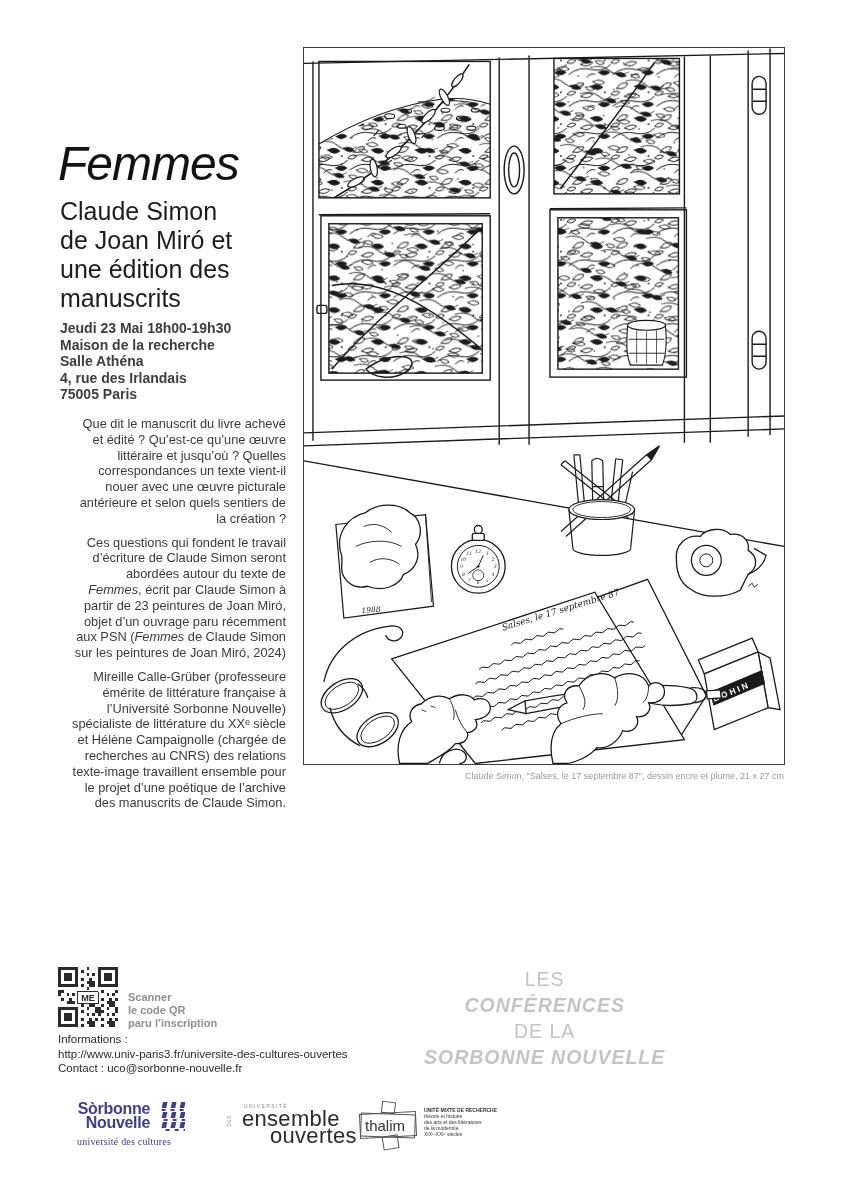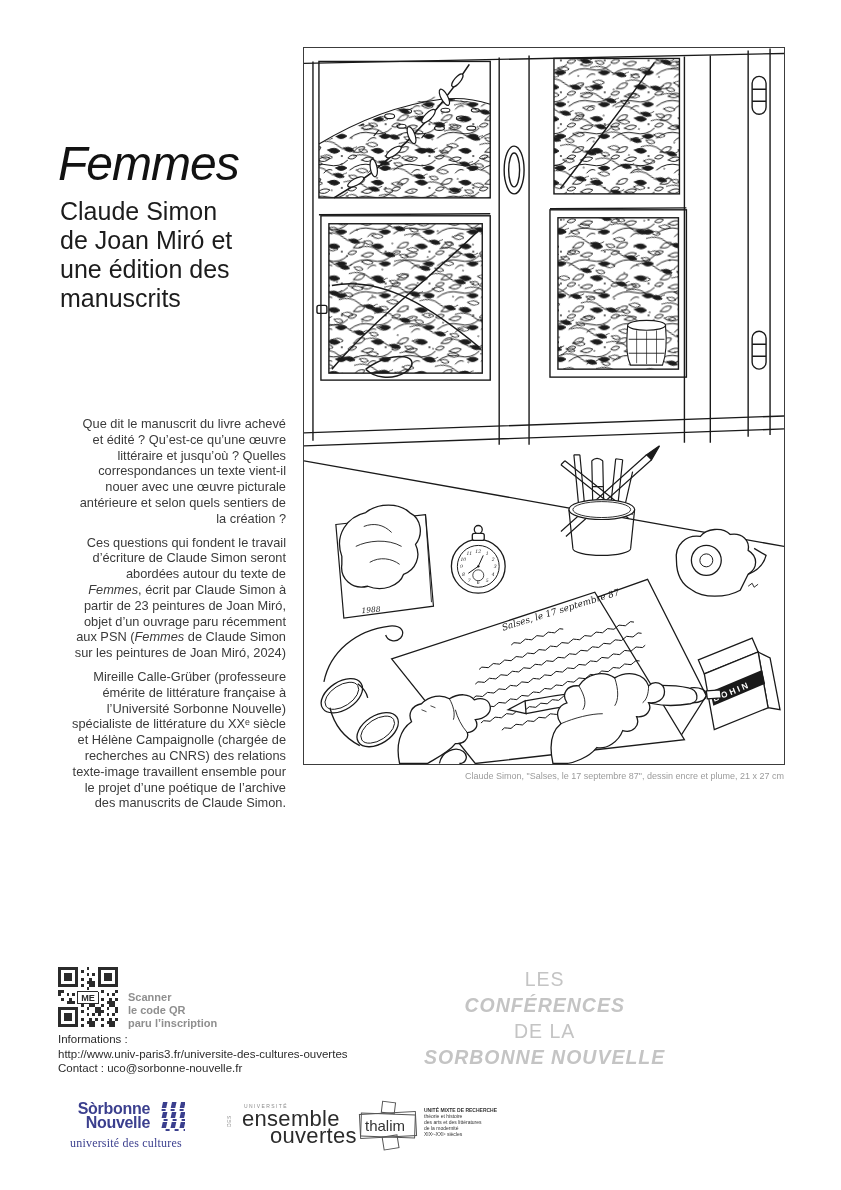--- a/index.html
+++ b/index.html
@@ -20,21 +20,21 @@
   .scan-label { position:absolute; left:128px; top:991px; font-size:11px; font-weight:bold; line-height:13px; color:#8f8f8f; }
   .info { position:absolute; left:58px; top:1032px; font-size:11.5px; line-height:14.5px; color:#2b2b2b; }
   .info .lnk { color:#2b2b2b; text-decoration:none; }
 
   .conf { position:absolute; left:424px; top:966px; font-size:19.5px; line-height:26px; letter-spacing:1px; color:var(--conf-color,#c4c4c4);text-align:center; }
   .conf .b { font-weight:bold;font-style:italic; }
 
   .logo-sn { position:absolute; left:62px; top:1102px; color:var(--sn-color,#3b3f8e); }
   .logo-sn .names { display:flex; align-items:flex-start; }
   .logo-sn .nm { font-size:16px; font-weight:bold; line-height:13.5px; letter-spacing:-0.3px; text-align:right; width:88px; }
-  .logo-sn .tag { font-size:12px; margin-top:4px; margin-left:8px; letter-spacing:0.2px; font-family:"Liberation Serif",serif; }
+  .logo-sn .tag { font-size:10px; margin-top:4px; margin-left:15px; letter-spacing:0.2px; font-family:"Liberation Serif",serif; }
   .logo-cu { position:absolute; left:228px; top:1102px; width:120px; height:52px; color:#2b2b2b; }
   .logo-cu .top { position:absolute; left:16px; top:1px; font-size:5px; letter-spacing:1.4px; color:#8a8a8a; }
   .logo-cu .side { position:absolute; left:-5px; top:16px; font-size:5px; letter-spacing:0.5px; color:#8a8a8a; transform:rotate(-90deg); }
   .logo-cu .l1 { position:absolute; left:14px; top:4px; font-size:22px; letter-spacing:0.3px; }
   .logo-cu .l2 { position:absolute; left:42px; top:21px; font-size:22px; letter-spacing:0.3px; }
   .logo-th { position:absolute; left:352px; top:1100px; display:flex; }
   .logo-th .desc { width:78px; font-size:5px; line-height:6px; color:#333; padding-top:7px; }
   .logo-th .desc .d0 { font-weight:bold; }
 
   .hand-script { font-family:"DejaVu Serif", serif; font-style:italic; }
@@ -45,20 +45,27 @@
 <div class="page">
 
   <div class="title">Femmes</div>
   <div class="subtitle">
     <div>Claude Simon</div>
     <div>de Joan Miró et</div>
     <div>une édition des</div>
     <div>manuscrits</div>
   </div>
 
+  <div class="event">
+    <div>Jeudi 23 Mai 18h00-19h30</div>
+    <div>Maison de la recherche</div>
+    <div>Salle Athéna</div>
+    <div>4, rue des Irlandais</div>
+    <div>75005 Paris</div>
+  </div>
 
   <div class="body-copy">
     <p><span>Que dit le manuscrit du livre achevé et édité ? Qu’est-ce qu’une œuvre littéraire et jusqu’où ? Quelles correspondances un texte vient-il nouer avec une œuvre picturale antérieure et selon quels sentiers de la création ?</span></p>
     <p><span>Ces questions qui fondent le travail d’écriture de Claude Simon seront abordées autour du texte de </span><i>Femmes</i><span>, écrit par Claude Simon à partir de 23 peintures de Joan Miró, objet d’un ouvrage paru récemment aux PSN (</span><i>Femmes</i><span> de Claude Simon sur les peintures de Joan Miró, 2024)</span></p>
     <p><span>Mireille Calle-Grüber (professeure émérite de littérature française à l’Université Sorbonne Nouvelle) spécialiste de littérature du XXᵉ siècle et Hélène Campaignolle (chargée de recherches au CNRS) des relations texte-image travaillent ensemble pour le projet d’une poétique de l’archive des manuscrits de Claude Simon.</span></p>
   </div>
 
   <div class="artwork">
   <svg viewBox="0 0 482 718" width="480" height="716">
     <defs>

